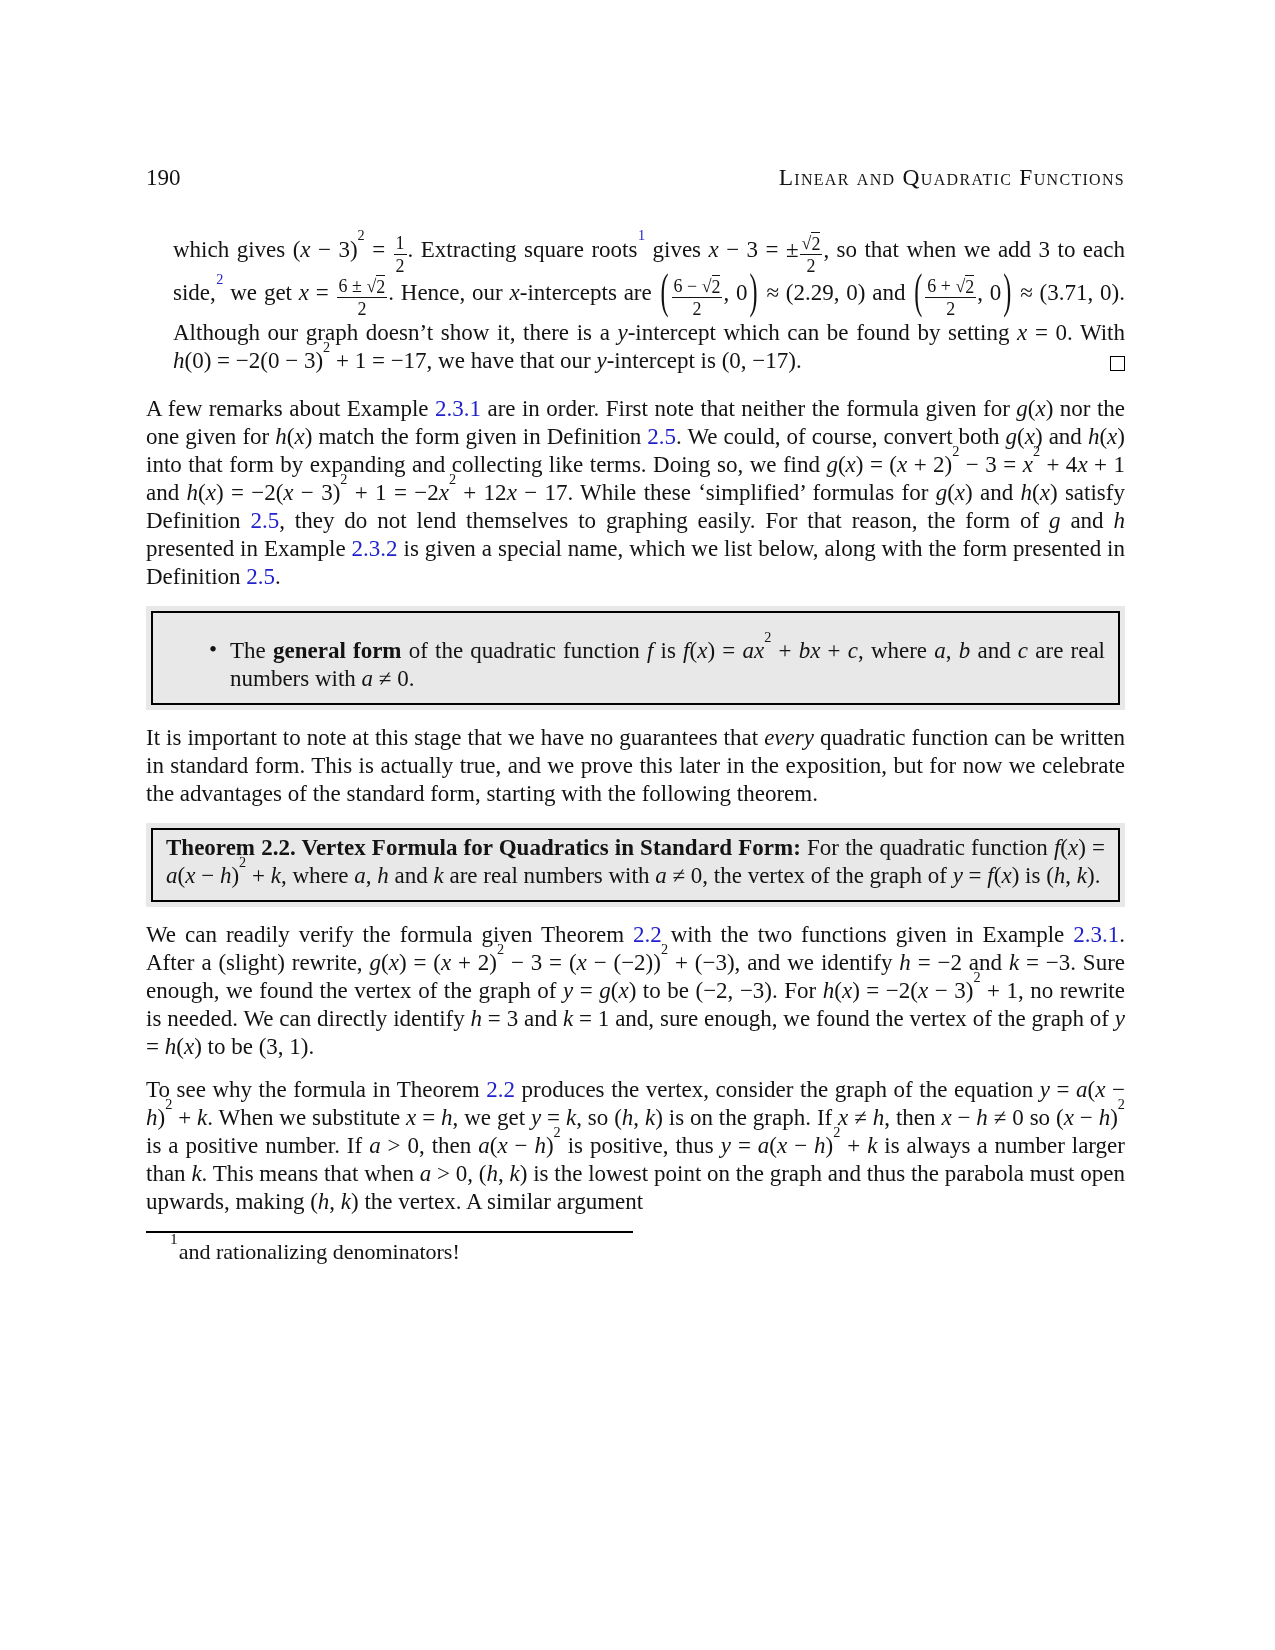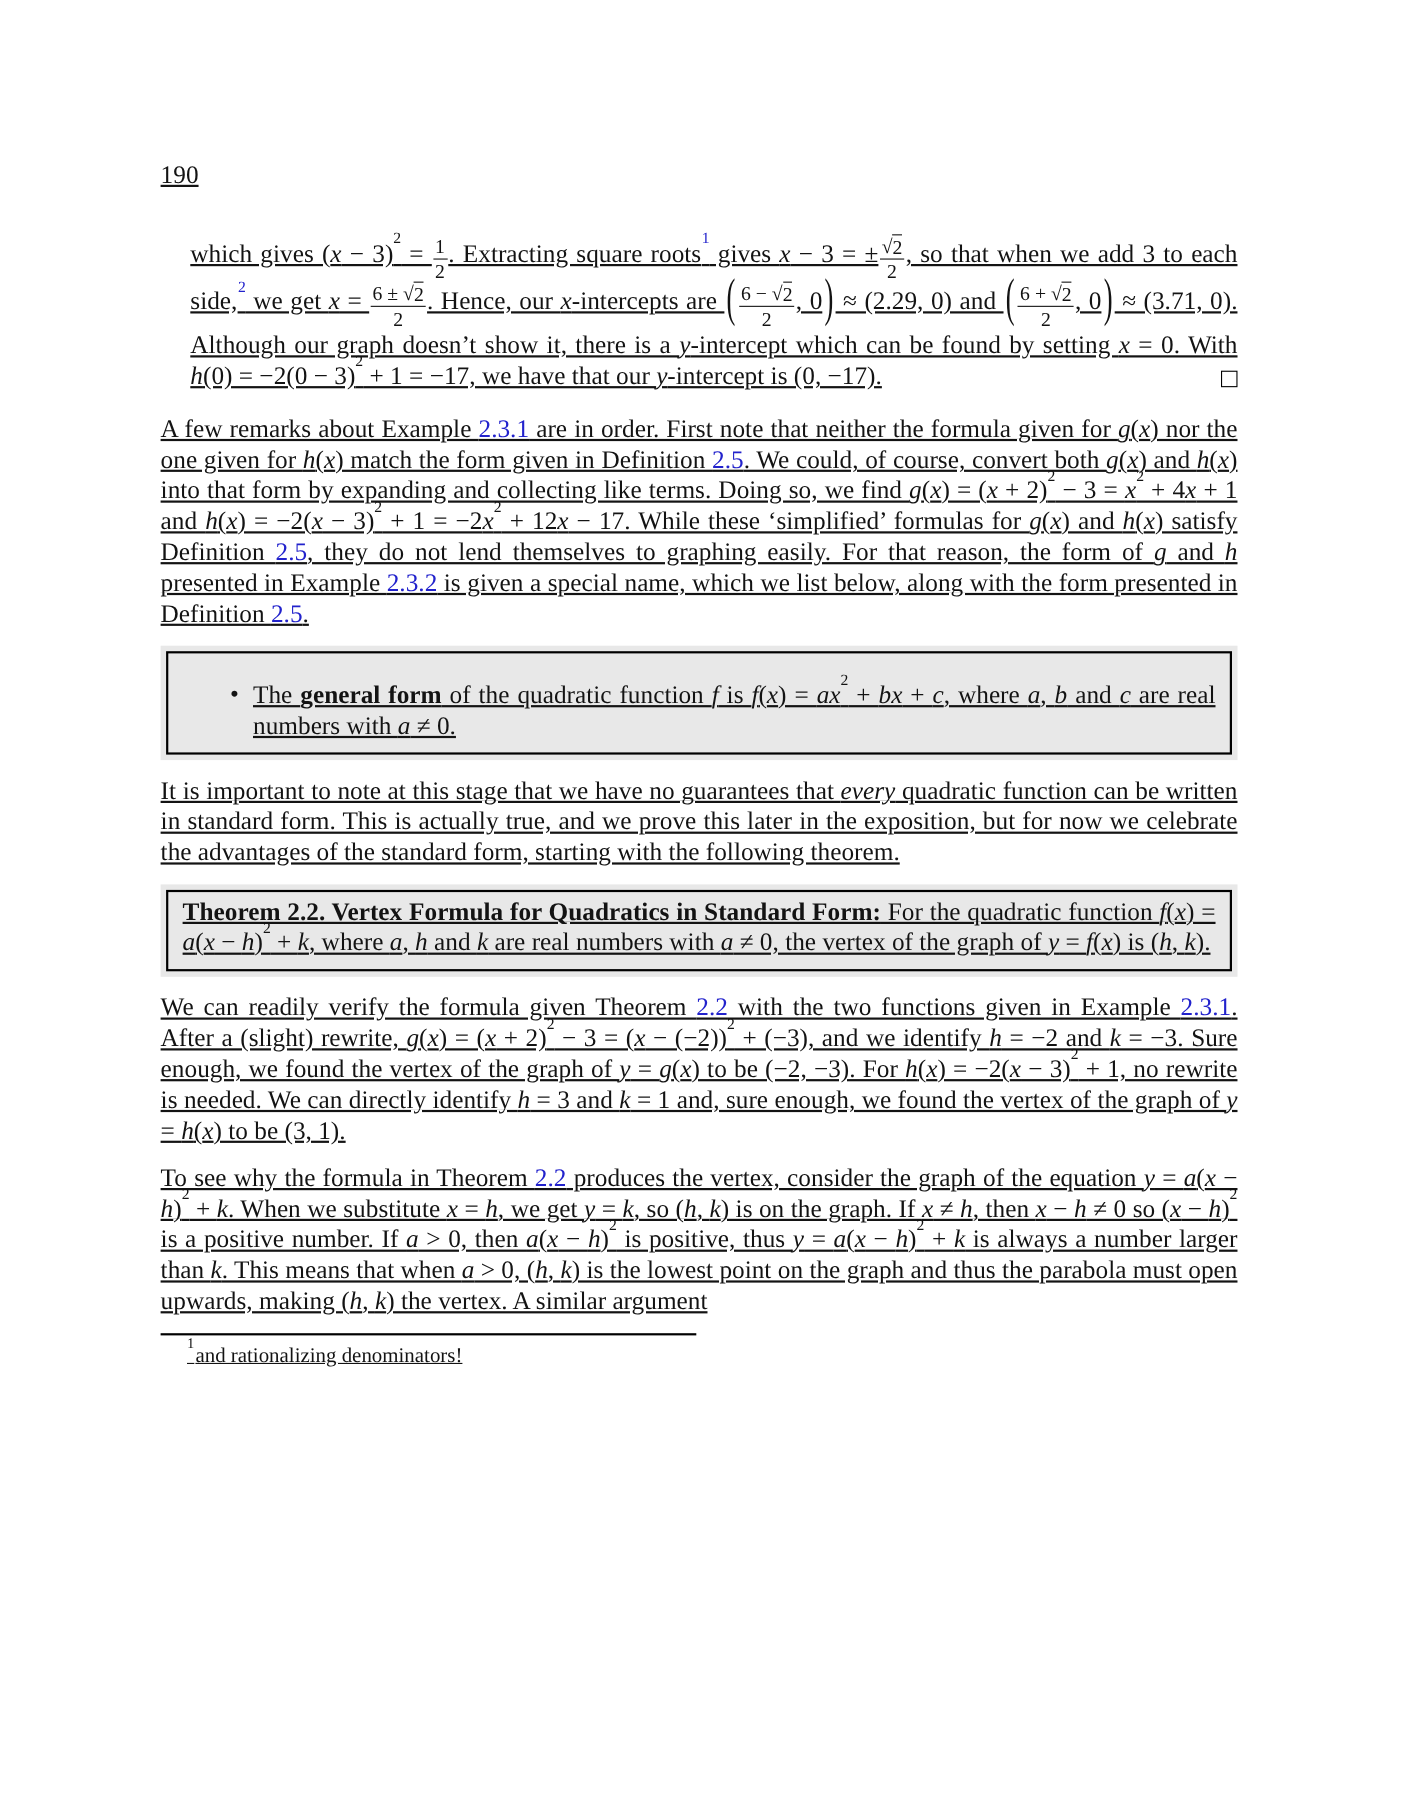--- a/index.html
+++ b/index.html
@@ -2,21 +2,21 @@
 <html><head>
 <meta charset="utf-8">
 <style>
   * { box-sizing: border-box; }
   html,body { margin:0; padding:0; background:#ffffff; }
   .page {
     position:relative; width:1275px; height:1650px; background:#ffffff;
     font-family:"Liberation Serif","DejaVu Serif",serif;
     font-size:23px; line-height:28px; color:#131313; overflow:hidden;
   }
-  .content { position:absolute; left:146px; top:145px; width:979px; text-align:justify;text-decoration:underline; }
+  .content { position:absolute; left:146px; top:163px; width:979px; text-align:justify; }
   .pagehead { display:flex; justify-content:space-between; align-items:baseline; margin-bottom:41px; text-align:left; }
   .runtitle { font-variant:small-caps; letter-spacing:1.3px; font-size:23.5px; }
   p.body { margin:0 0 15px 0; }
   p.example { padding-left:27px; margin-bottom:20px; }
   i { font-style:italic; }
   b { font-weight:bold; }
   .lk { color:#2222cc; cursor:pointer; }
   sup { font-size:0.62em; line-height:0; position:relative; top:-0.55em; }
   .fnm { margin-left:0.5px; }
   .fr { display:inline-block; text-align:center; vertical-align:-0.85em; line-height:1.12; font-size:0.78em; padding:0 1px; }
@@ -28,31 +28,32 @@
   .qed { float:right; width:15px; height:15px; border:1.8px solid #000; margin-top:9px; }
   .gbox { background:#e8e8e8; padding:5px; margin:8px 0 14px 0; }
   .gframe { border:2px solid #000; padding:4px 13px 10px 13px; }
   .gbox p { margin:0; }
   .gbox ul { list-style:none; margin:20px 0 0 0; padding:0 0 0 64px; }
   .gbox li { position:relative; margin-bottom:19px; text-align:justify; }
   .gbox li:last-child { margin-bottom:0; }
   .gbox li::before { content:"\2022"; position:absolute; left:-21px; top:-1px; }
   .footnotes { margin-top:12px; text-align:left; }
   .fnrule { width:487px; border-top:2px solid #000; margin:0 0 7px 0; }
-  .fn { font-size:19px; line-height:24.5px; margin:0; padding-left:24px; }
+  .fn { font-size:22px; line-height:24.5px; margin:0; padding-left:24px; }
   .fn sup { font-size:0.7em; top:-0.45em; margin-right:1px; }
 </style>
 </head>
 <body>
 
 <div class="page">
   <div class="content">
 
     <div class="pagehead">
       <span>190</span>
+      <span class="runtitle">Linear and Quadratic Functions</span>
     </div>
 
     <p class="example">which gives (<i>x</i> − 3)<sup>2</sup> = <span class="fr"><span class="n">1</span><span class="d">2</span></span>.  Extracting square roots<sup class="fnm"><span class="lk">1</span></sup> gives <i>x</i> − 3 = ±<span class="fr"><span class="n"><span class="rt">√<span class="ov">2</span></span></span><span class="d">2</span></span>, so that when we add 3 to each side,<sup class="fnm"><span class="lk">2</span></sup> we get <i>x</i> = <span class="fr"><span class="n">6 ± <span class="rt">√<span class="ov">2</span></span></span><span class="d">2</span></span>.  Hence, our <i>x</i>-intercepts are <span class="bp">(</span><span class="fr"><span class="n">6 − <span class="rt">√<span class="ov">2</span></span></span><span class="d">2</span></span>, 0<span class="bp">)</span> ≈ (2.29, 0) and <span class="bp">(</span><span class="fr"><span class="n">6 + <span class="rt">√<span class="ov">2</span></span></span><span class="d">2</span></span>, 0<span class="bp">)</span> ≈ (3.71, 0).  Although our graph doesn’t show it, there is a <i>y</i>-intercept which can be found by setting <i>x</i> = 0.  With <i>h</i>(0) = −2(0 − 3)<sup>2</sup> + 1 = −17, we have that our <i>y</i>-intercept is (0, −17).<span class="qed"></span></p>
 
     <p class="body">A few remarks about Example <span class="lk">2.3.1</span> are in order.  First note that neither the formula given for <i>g</i>(<i>x</i>) nor the one given for <i>h</i>(<i>x</i>) match the form given in Definition <span class="lk">2.5</span>.  We could, of course, convert both <i>g</i>(<i>x</i>) and <i>h</i>(<i>x</i>) into that form by expanding and collecting like terms.  Doing so, we find <i>g</i>(<i>x</i>) = (<i>x</i> + 2)<sup>2</sup> − 3 = <i>x</i><sup>2</sup> + 4<i>x</i> + 1 and <i>h</i>(<i>x</i>) = −2(<i>x</i> − 3)<sup>2</sup> + 1 = −2<i>x</i><sup>2</sup> + 12<i>x</i> − 17.  While these ‘simplified’ formulas for <i>g</i>(<i>x</i>) and <i>h</i>(<i>x</i>) satisfy Definition <span class="lk">2.5</span>, they do not lend themselves to graphing easily.  For that reason, the form of <i>g</i> and <i>h</i> presented in Example <span class="lk">2.3.2</span> is given a special name, which we list below, along with the form presented in Definition <span class="lk">2.5</span>.</p>
 
     <section class="gbox">
       <div class="gframe">
         <ul>
           <li>The <b>general form</b> of the quadratic function <i>f</i> is <i>f</i>(<i>x</i>) = <i>ax</i><sup>2</sup> + <i>bx</i> + <i>c</i>, where <i>a</i>, <i>b</i> and <i>c</i> are real numbers with <i>a</i> ≠ 0.</li>

